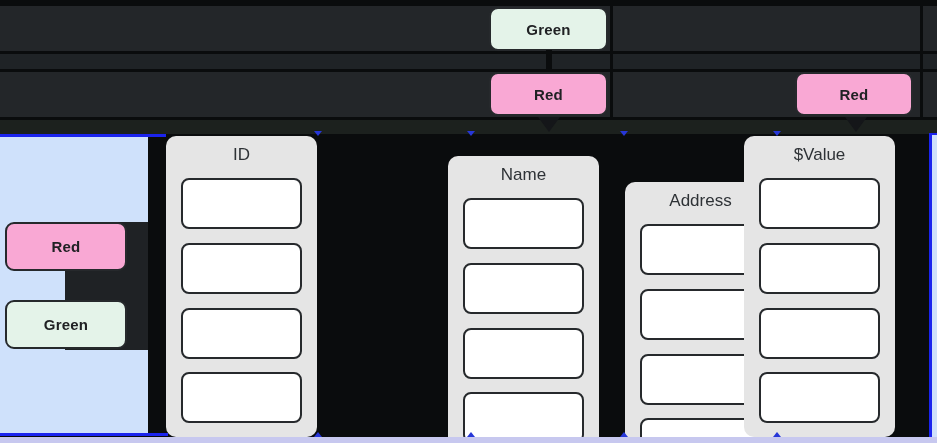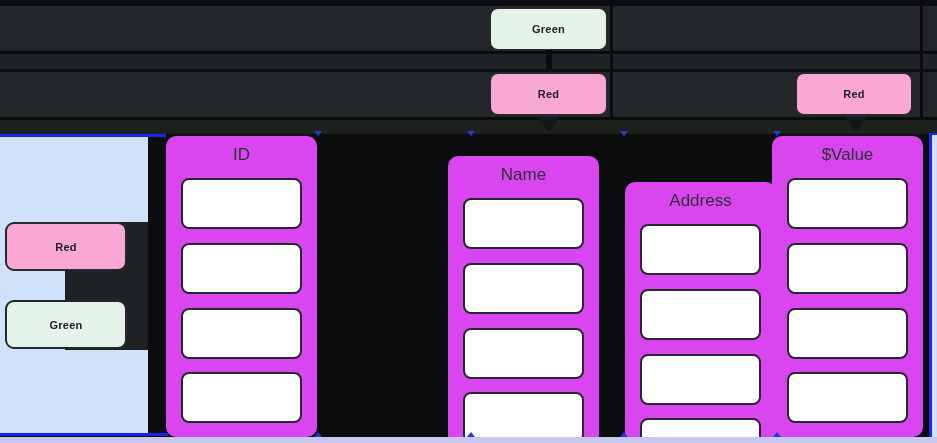--- a/index.html
+++ b/index.html
@@ -13,21 +13,21 @@
   .dark-bar{background:#232629;left:0;width:937px;}
   .bar-1{top:6px;height:45px;}
   .bar-mid{top:54px;height:15px;background:#1f2326;}
   .bar-2{top:72px;height:45px;}
   .band-tint{top:120px;height:14px;left:0;width:937px;background:#1c211e;}
   .vline{width:3px;background:#0a0c0d;top:0;height:118px;}
   
   .chip{
     display:flex;align-items:center;justify-content:center;
     border:2px solid #26292c;border-radius:9px;box-sizing:border-box;
-    font-weight:bold;font-size:11px;color:#202124;letter-spacing:.2px;
+    font-weight:bold;font-size:15px;color:#202124;letter-spacing:.2px;
   }
   .chip-green{background:#e4f3e9;}
   .chip-red{background:#f9a8d4;}
   .chip-green-top{left:489px;top:7px;width:119px;height:44px;}
   .chip-red-top-1{left:489px;top:72px;width:119px;height:44px;}
   .chip-red-top-2{left:795px;top:72px;width:118px;height:44px;}
   .connector-v{left:546px;top:50px;width:6px;height:23px;background:#0a0c0d;}
   .pointer-down{
     width:0;height:0;
     border-left:11px solid transparent;border-right:11px solid transparent;
@@ -39,24 +39,24 @@
   .sel-line{background:#1b24ee;}
   .sel-top-left{left:0;top:134px;width:166px;height:3px;}
   .sel-bottom-left{left:0;top:433px;width:168px;height:3px;}
   
   .left-panel{left:0;top:137px;width:148px;height:296px;background:#cfe1fb;}
   .left-dark-rect{left:65px;top:222px;width:83px;height:128px;background:#1f2225;}
   .chip-red-left{left:5px;top:222px;width:122px;height:49px;}
   .chip-green-left{left:5px;top:300px;width:122px;height:49px;}
   
   .col{
-    top:136px;width:151px;height:301px;background:#d946ef;
+    top:136px;width:151px;height:301px;background:#e5e5e5;
     border-radius:10px;box-sizing:border-box;
   }
-  .col-0{left:166px;} .col-1{left:319px;} .col-2{left:448px;margin-top:20px;} .col-3{left:625px;margin-top:46px;} .col-4{left:772px;padding-left:12px;}
+  .col-0{left:166px;} .col-1{left:319px;} .col-2{left:448px;margin-top:20px;} .col-3{left:625px;margin-top:46px;} .col-4{left:744px;padding-left:12px;}
   .col-header{
     position:absolute;left:0;top:9px;width:100%;text-align:center;
     font-size:17px;color:#2e3236;
   }
   .cell{
     position:absolute;left:15px;width:121px;height:51px;
     background:#ffffff;border:2.5px solid #26292c;border-radius:8px;
     box-sizing:border-box;
   }
   .cell-0{top:42px;} .cell-1{top:107px;} .cell-2{top:172px;} .cell-3{top:236px;}

